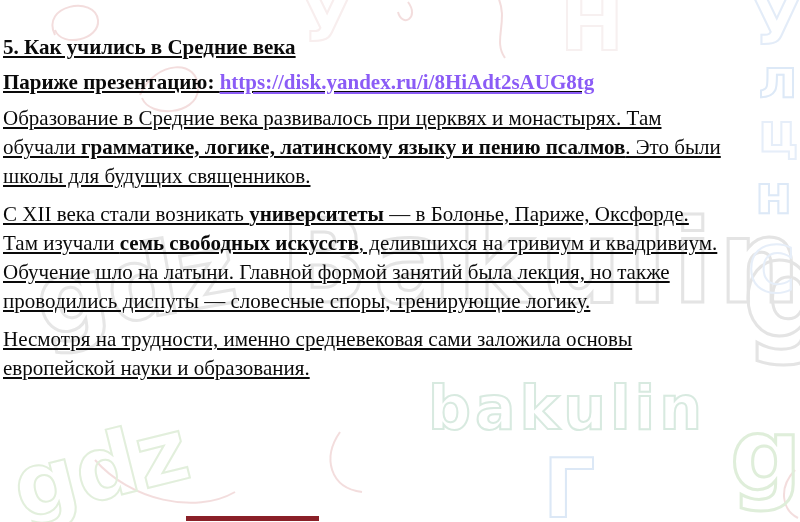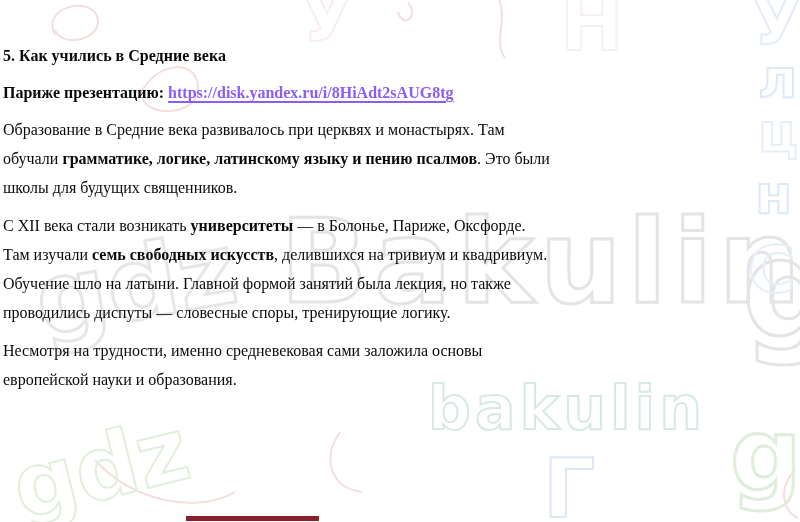--- a/index.html
+++ b/index.html
@@ -42,25 +42,26 @@
     stroke-width: 2;
     opacity: 0.9;
   }
   
   .content {
     position: relative;
     z-index: 1;
     padding: 33px 6px 0 3px;
   }
   .para {
-    margin: 8px 0 9px 0;
-    font-size: 16px;
+    margin: 0 0 9px 0;
+    font-size: 21px;
     line-height: 29px;
     color: #0a0a0a;
     white-space: pre-wrap;
+    text-decoration: underline;
   }
   .para.heading { margin-bottom: 6px; }
   .para.download { margin-bottom: 7px; }
   .para .b { font-weight: bold; }
   .doc-link {
     color: #8b5cf6;
     font-weight: bold;
     text-decoration: underline;
     text-decoration-thickness: 2px;
     text-underline-offset: 3px;

